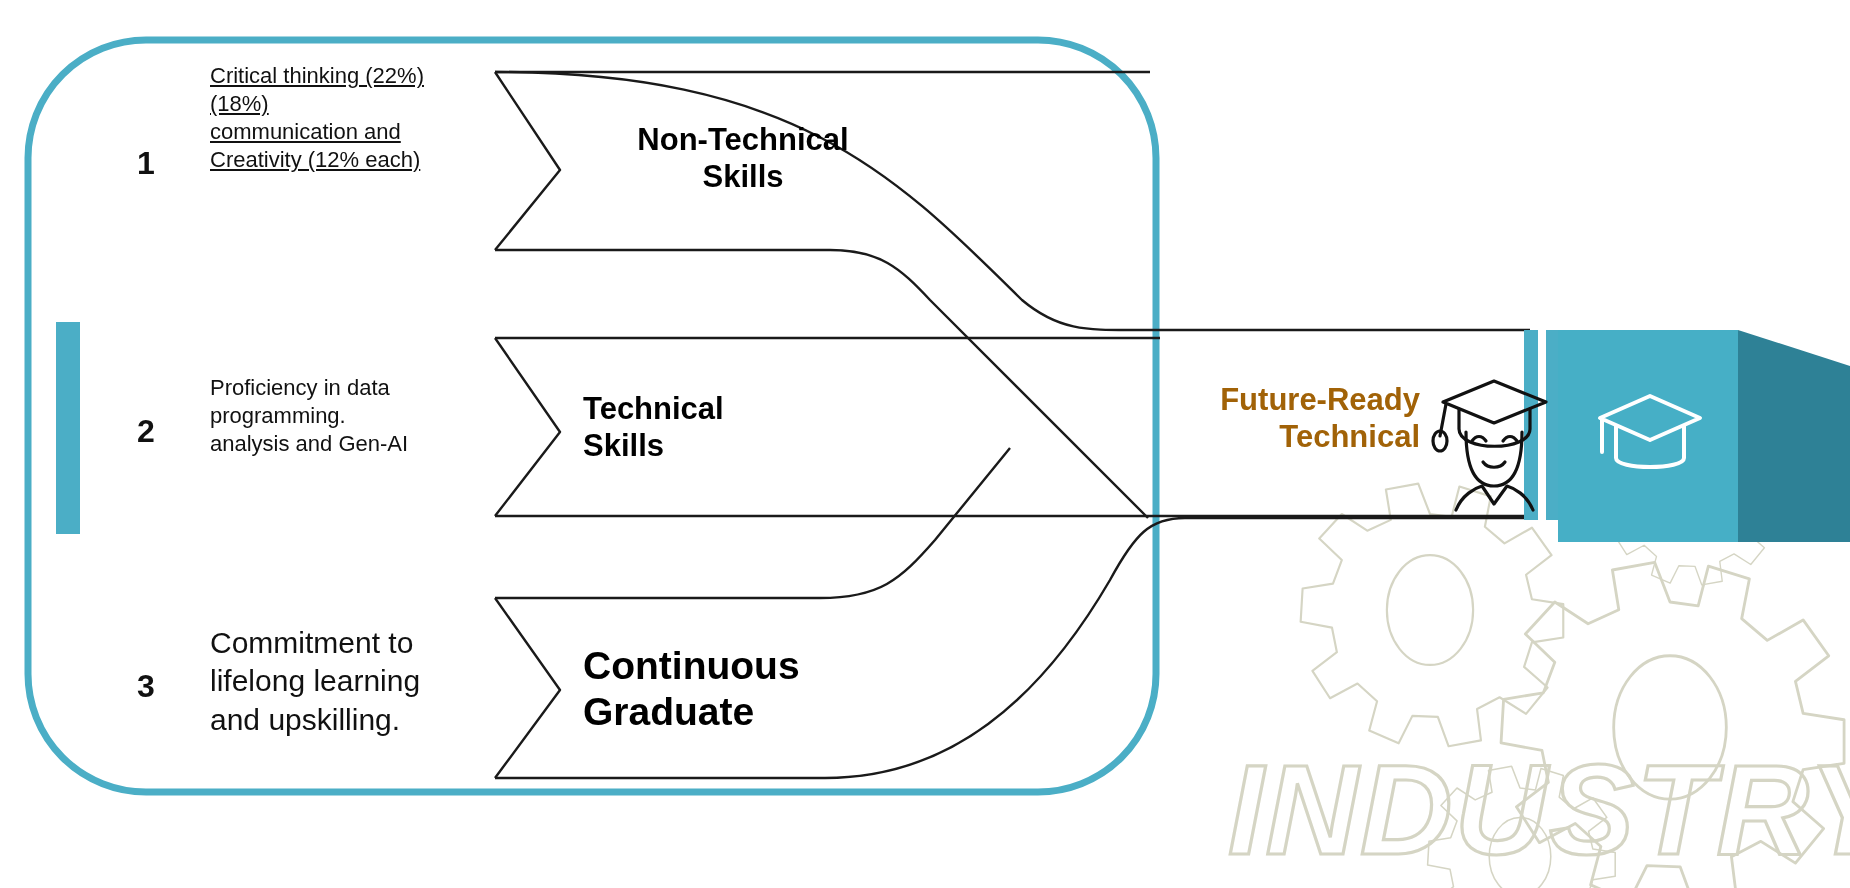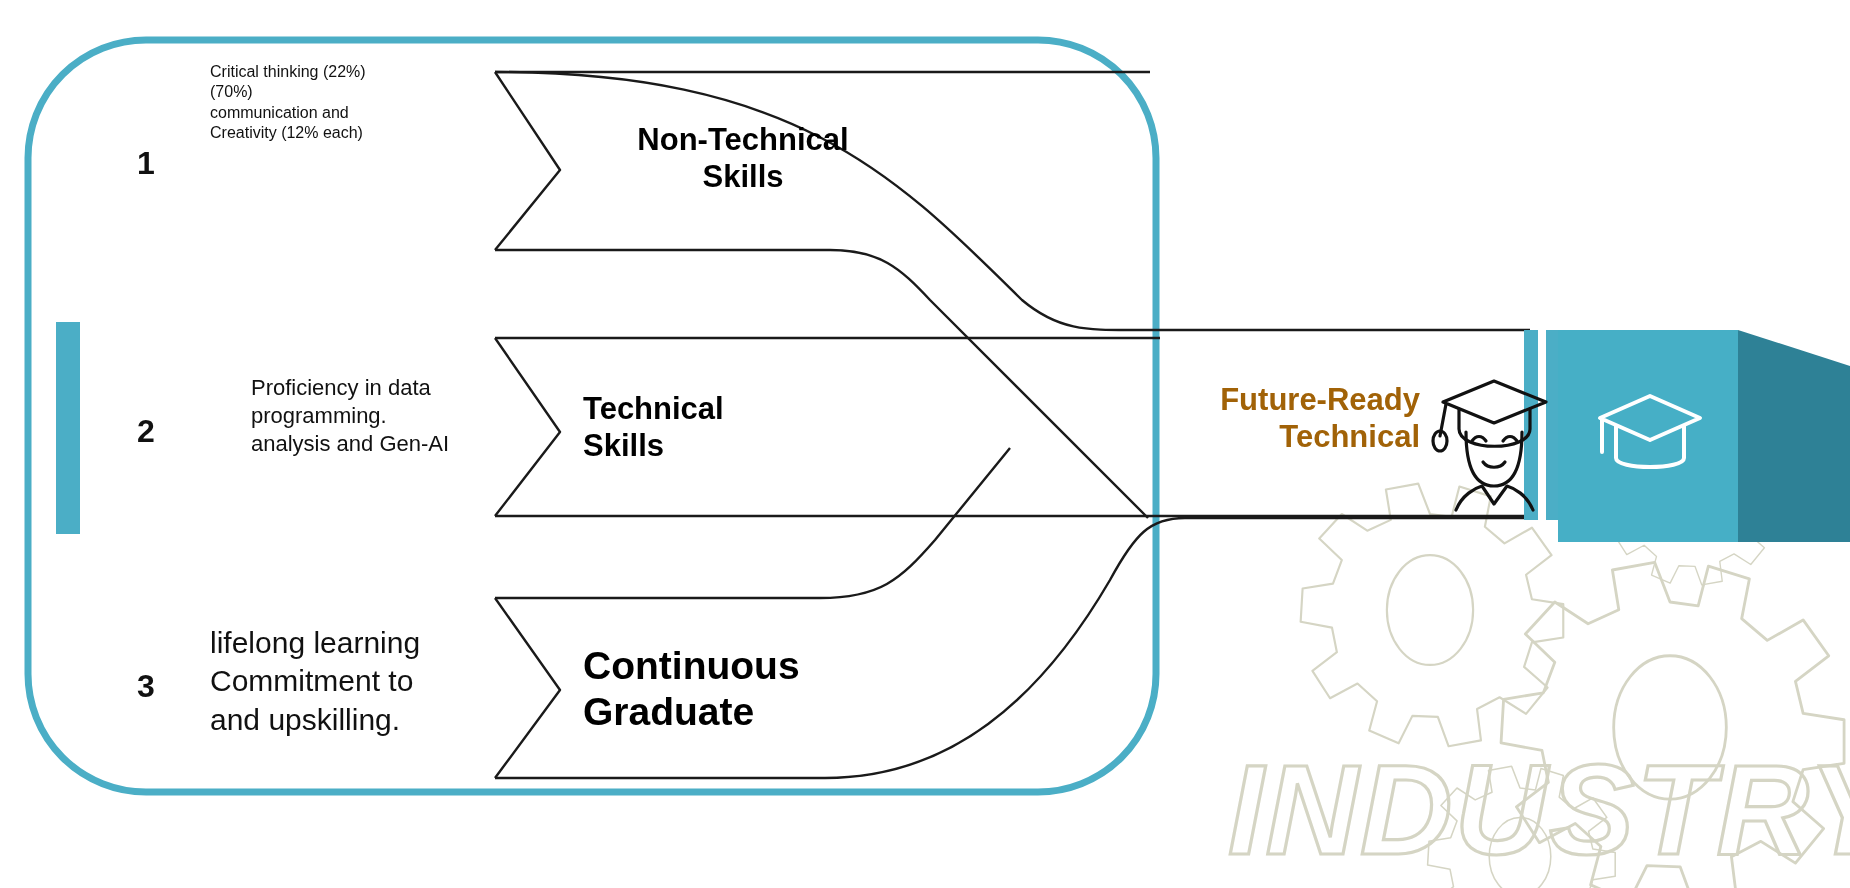--- a/index.html
+++ b/index.html
@@ -99,46 +99,46 @@
       <ellipse cx="1440" cy="441" rx="7" ry="10"></ellipse>
       <path d="M 1466,432 C 1466,470 1476,486 1494,486 C 1512,486 1522,470 1522,432"></path>
       <path d="M 1472,441 C 1476,435 1482,435 1486,441"></path>
       <path d="M 1503,441 C 1507,435 1513,435 1517,441"></path>
       <path d="M 1483,462 C 1488,469 1500,469 1505,462"></path>
       <path d="M 1456,510 C 1462,495 1475,488 1482,486 L 1494,504 L 1507,486 C 1514,488 1527,495 1533,510"></path>
     </g>
   </svg>
 
   <div class="txt num" style="left:125px;top:145px;width:42px;font-size:32px;">1</div>
-  <div class="txt desc" style="left:210px;top:62px;width:268px;font-size:16px;line-height:1.27;">
+  <div class="txt desc" style="left:210px;top:62px;width:268px;font-size:22px;line-height:1.27;text-decoration:underline;">
     <div>Critical thinking (22%)</div>
-    <div>(70%)</div>
+    <div>(18%)</div>
     <div>communication and</div>
     <div>Creativity (12% each)</div>
   </div>
   <div class="txt band-label" style="left:583px;top:122px;width:320px;font-size:31px;text-align:center;">
     <div>Non-Technical</div>
     <div>Skills</div>
   </div>
 
   <div class="txt num" style="left:125px;top:413px;width:42px;font-size:32px;">2</div>
-  <div class="txt desc" style="left:210px;top:374px;width:268px;font-size:22px;line-height:1.27;margin-left:41px;">
+  <div class="txt desc" style="left:210px;top:374px;width:268px;font-size:22px;line-height:1.27;">
     <div>Proficiency in data</div>
     <div>programming.</div>
     <div>analysis and Gen-AI</div>
   </div>
   <div class="txt band-label" style="left:583px;top:383px;width:320px;font-size:31px;margin-top:8px;">
     <div>Technical</div>
     <div>Skills</div>
   </div>
 
   <div class="txt num" style="left:125px;top:668px;width:42px;font-size:32px;">3</div>
   <div class="txt desc" style="left:210px;top:624px;width:280px;font-size:30px;line-height:1.28;">
+    <div>Commitment to</div>
     <div>lifelong learning</div>
-    <div>Commitment to</div>
     <div>and upskilling.</div>
   </div>
   <div class="txt band-label" style="left:583px;top:643px;width:330px;font-size:39px;">
     <div>Continuous</div>
     <div>Graduate</div>
   </div>
 
   <div class="txt outcome" style="left:1020px;top:382px;width:400px;font-size:31px;">
     <div>Future-Ready</div>
     <div>Technical</div>

